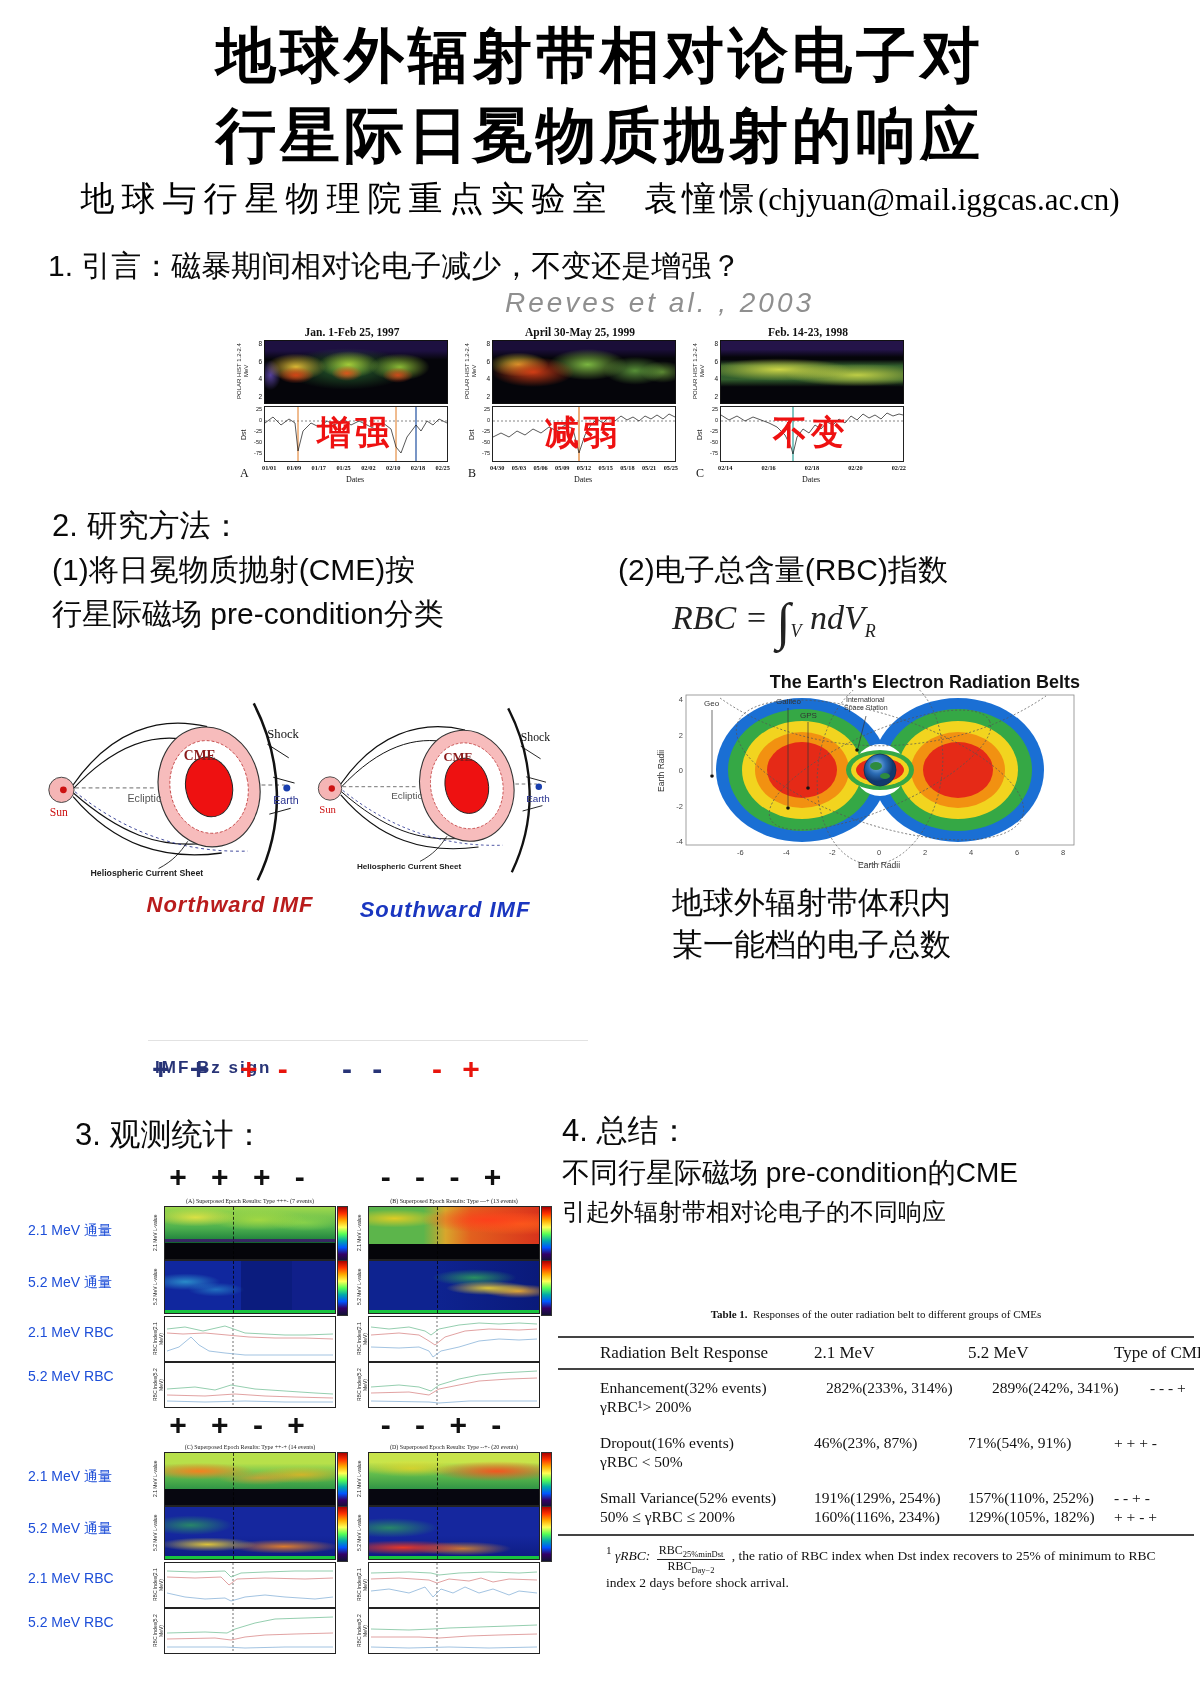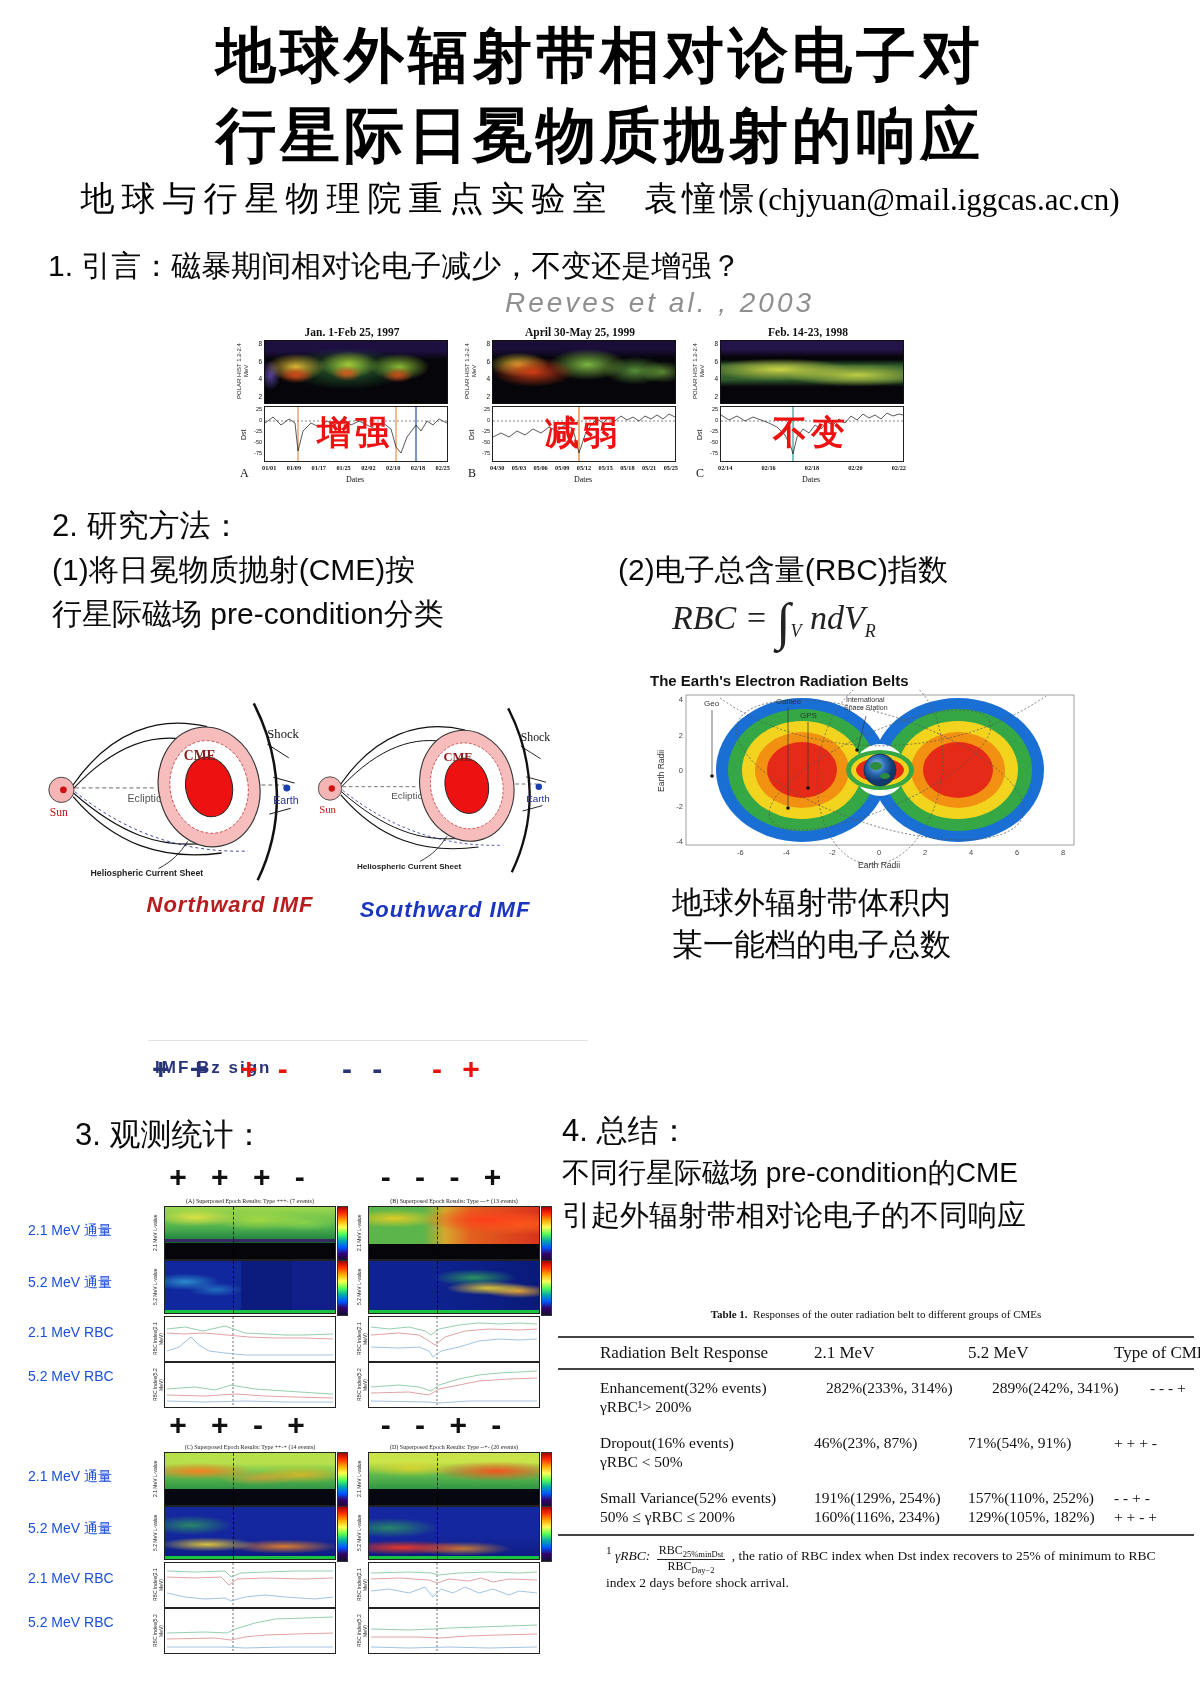--- a/index.html
+++ b/index.html
@@ -70,21 +70,21 @@
   .formula sub{font-size:18px;}
 
   .imf-red-title{color:#cc1111;font-weight:700;font-size:24px;letter-spacing:0.5px;}
   .imf-caption{font-style:italic;font-weight:700;font-size:22px;letter-spacing:1px;}
 
   .bz-label{color:#283477;font-weight:700;font-size:17px;letter-spacing:2px;}
   .bz-sign{font-size:30px;font-weight:900;letter-spacing:6px;}
   .bz-navy{color:#283477;} .bz-red{color:#e8140c;}
 
   
-  .belts-title{font-weight:700;font-size:15px;text-align:left;}
+  .belts-title{font-weight:700;font-size:18px;text-align:right;}
   .belts-caption{font-size:31px;color:#0a0a0a;}
 
   
   .epanel{position:absolute;width:202px;height:212px;}
   .ep-title{position:absolute;left:16px;top:0;width:172px;text-align:center;font-size:6px;
             font-family:"Liberation Serif",serif;color:#222;white-space:nowrap;overflow:hidden;}
   .ep-strip{position:absolute;left:16px;width:170px;border:1px solid #222;}
   .ep-sp{height:52px;} .ep-lp{height:44px;background:#fff;}
   .ep-sp::after{content:"";position:absolute;left:40%;top:0;bottom:0;border-left:1px dashed rgba(0,0,0,.75);}
   .ep-ax{position:absolute;left:-13px;top:0;height:100%;writing-mode:vertical-rl;transform:rotate(180deg);
@@ -551,21 +551,21 @@
         <polyline fill="none" stroke="#d98a8a" stroke-width="0.8" points="2,28 50,28 70,29 100,27 130,26 168,25"></polyline>
         <polyline fill="none" stroke="#8ab4d9" stroke-width="0.8" points="2,38 40,39 80,38 120,39 168,38"></polyline>
       </svg>
     </div>
     <div class="ep-cb" style="top:8px;"></div>
     <div class="ep-cb" style="top:62px;"></div>
   </div>
 
   <div class="abs h-cn" style="left:562px;top:1110px;font-size:31px;">4. 总结：</div>
   <div class="abs h-cn" style="left:562px;top:1154px;font-size:28px;">不同行星际磁场 pre-condition的CME</div>
-  <div class="abs h-cn" style="left:562px;top:1196px;font-size:29px;">引起外辐射带相对论电子的不同响应</div>
+  <div class="abs h-cn" style="left:562px;top:1196px;font-size:24px;">引起外辐射带相对论电子的不同响应</div>
 
   <div class="abs tbl" style="left:558px;top:1308px;width:636px;">
     <div class="tbl-caption">
       <b>Table 1.</b>&nbsp;&nbsp;<span>Responses of the outer radiation belt to different groups of CMEs</span>
     </div>
     <div class="tbl-rule" style="margin-top:16px;"></div>
     <div class="tbl-grid tbl-head" style="padding:5px 0 5px 42px;">
       <div>Radiation Belt Response</div>
       <div>2.1 MeV</div>
       <div>5.2 MeV</div>

